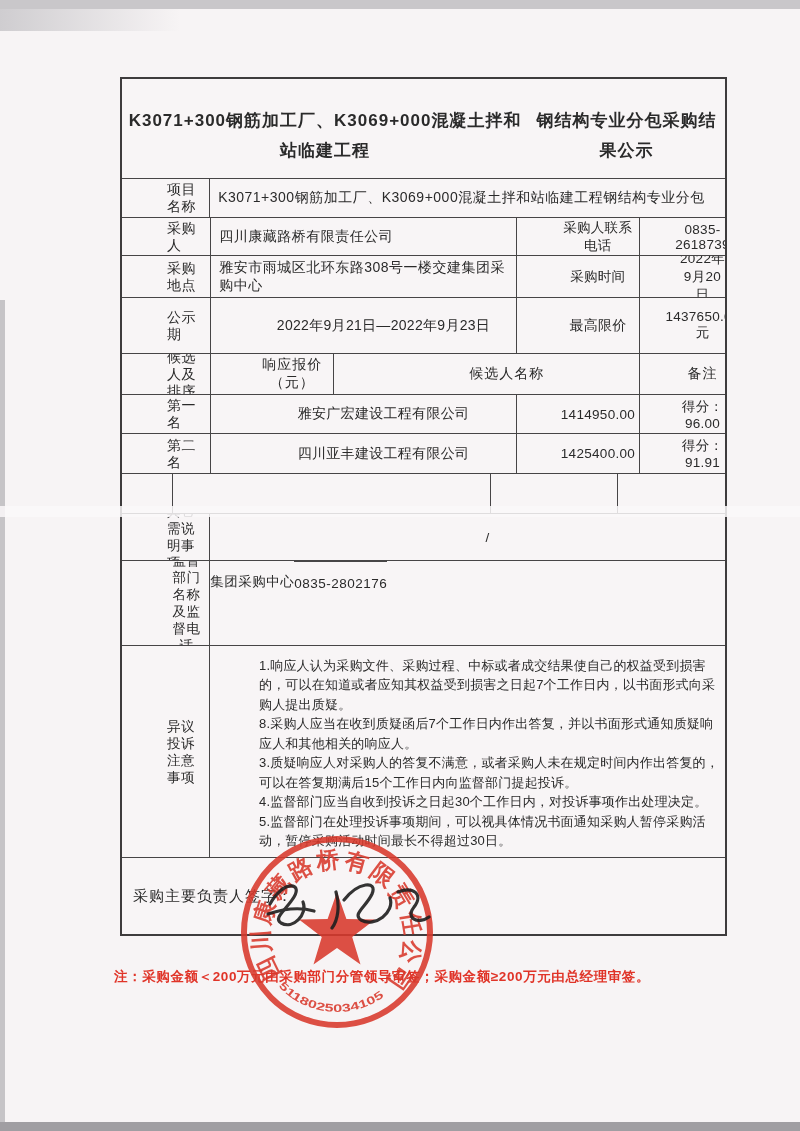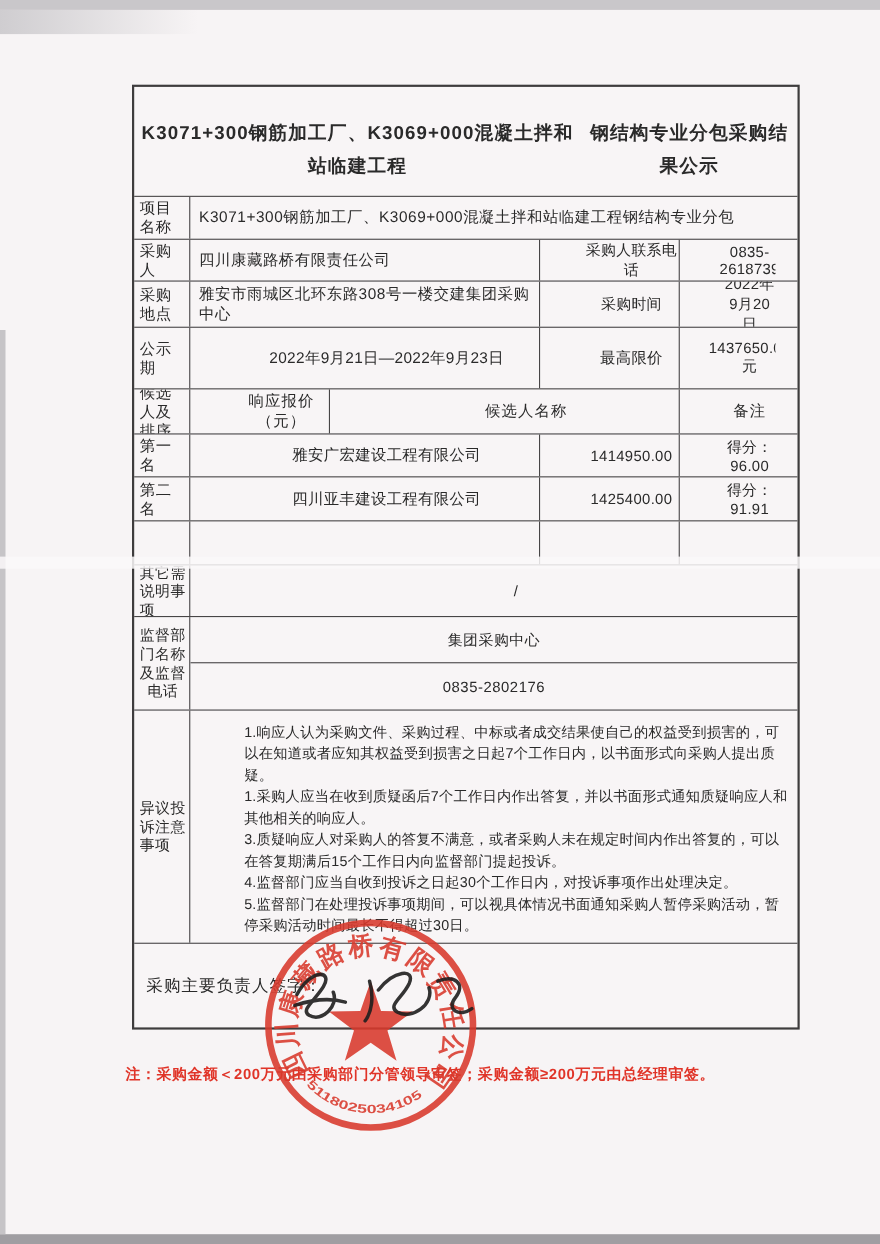--- a/index.html
+++ b/index.html
@@ -20,21 +20,21 @@
   }
   .trow{display:flex;box-sizing:border-box;border-top:1.5px solid #474546;}
   .trow.first{border-top:none;}
   .cell{box-sizing:border-box;display:flex;align-items:center;overflow:hidden;padding-left:40px;}
   .cell.vdiv{border-left:1.5px solid #474546;}
   .c1{width:50px;}
   .c2{width:318px;}
   .c3{width:127px;}
   .c4{width:88px;}
   .cspan{width:553px;}
-  .lab{font-size:14px;line-height:17px;padding:2px 3px 2px 5px;letter-spacing:.5px;}
+  .lab{font-size:14px;line-height:17px;padding:2px 3px 2px 5px;letter-spacing:.5px;margin-left:40px;}
   .val-left{justify-content:flex-start;padding-left:8px;font-size:14px;letter-spacing:.5px;}
   .val-center{justify-content:center;text-align:center;font-size:13.5px;letter-spacing:.3px;}
   .hdr{justify-content:center;text-align:center;font-size:14px;letter-spacing:1px;}
 
   .title-block{
     height:99px;box-sizing:border-box;display:flex;flex-direction:row;
     align-items:center;justify-content:center;padding-top:14px;
   }
   .title-line{font-size:17px;font-weight:bold;line-height:30px;letter-spacing:1px;text-align:center;}
 
@@ -131,33 +131,33 @@
     </div>
 
     <div class="trow" style="height:47px">
       <div class="cell c1 lab" style="font-size:13.5px">其它需说明事项</div>
       <div class="cell cspan vdiv val-center">/</div>
     </div>
 
     <div class="trow" style="height:85px">
       <div class="cell c1 lab sup-lab" style="font-size:13.5px">监督部门名称及监督电话</div>
       <div class="sup-right vdiv cell" style="padding:0;display:flex;align-items:stretch;">
-        <div style="display:flex;flex-direction:column;width:100%;">
+        <div style="display:flex;flex-direction:row;width:100%;">
           <div class="sup-sub1">集团采购中心</div>
           <div class="sup-sub2">0835-2802176</div>
         </div>
       </div>
     </div>
 
     <div class="trow" style="height:212px">
       <div class="cell c1 lab" style="font-size:13.5px">异议投诉注意事项</div>
       <div class="cell cspan vdiv" style="align-items:center;">
         <div class="obj-text">
           <div>1.响应人认为采购文件、采购过程、中标或者成交结果使自己的权益受到损害的，可以在知道或者应知其权益受到损害之日起7个工作日内，以书面形式向采购人提出质疑。</div>
-          <div>1.采购人应当在收到质疑函后7个工作日内作出答复，并以书面形式通知质疑响应人和其他相关的响应人。</div>
+          <div>8.采购人应当在收到质疑函后7个工作日内作出答复，并以书面形式通知质疑响应人和其他相关的响应人。</div>
           <div>3.质疑响应人对采购人的答复不满意，或者采购人未在规定时间内作出答复的，可以在答复期满后15个工作日内向监督部门提起投诉。</div>
           <div>4.监督部门应当自收到投诉之日起30个工作日内，对投诉事项作出处理决定。</div>
           <div>5.监督部门在处理投诉事项期间，可以视具体情况书面通知采购人暂停采购活动，暂停采购活动时间最长不得超过30日。</div>
         </div>
       </div>
     </div>
 
     <div class="trow sig-row" style="height:77px">
       <div class="sig-label">采购主要负责人签字：</div>
     </div>

